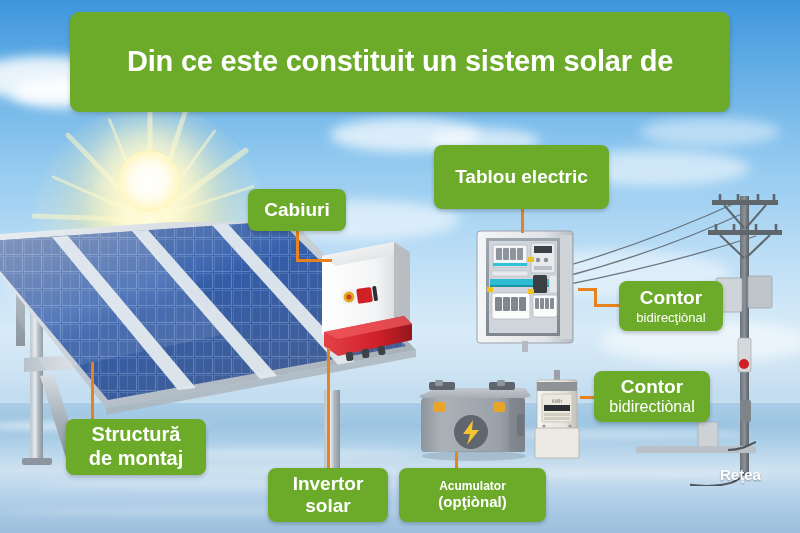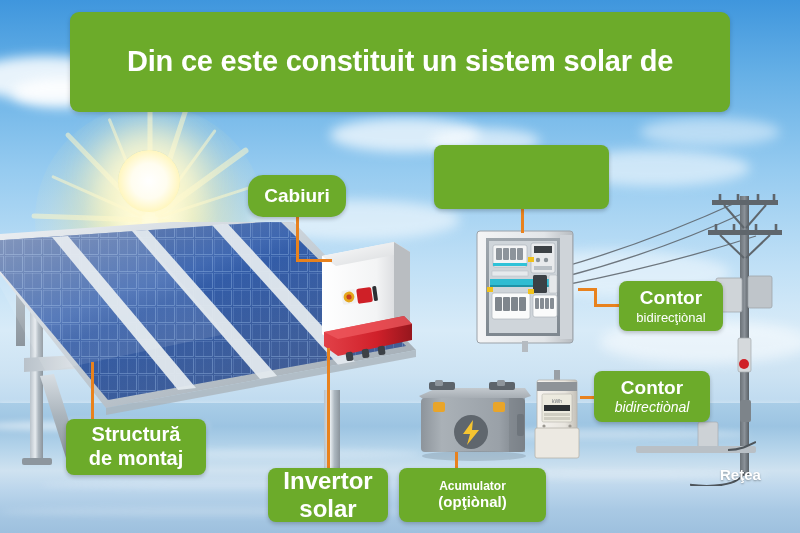--- a/index.html
+++ b/index.html
@@ -104,30 +104,30 @@
     flex-direction: column;
     align-items: center;
     justify-content: center;
     line-height: 1.18;
     z-index: 40;
   }
   .label .l1 { font-weight: bold; }
   .label .l2 { font-weight: bold; }
   .label.sub .l2 { font-weight: normal; }
 
-  #label-cabiuri { left: 248px; top: 175px; width: 98px; height: 42px; font-size: 19px; border-radius: 15px; }
+  #label-cabiuri { left: 248px; top: 189px; width: 98px; height: 42px; font-size: 19px; }
   #label-tablou  { left: 434px; top: 145px; width: 175px; height: 64px; font-size: 19px; }
   #label-contor1 { left: 619px; top: 281px; width: 104px; height: 50px; }
   #label-contor1 .l1 { font-size: 19px; }
   #label-contor1 .l2 { font-size: 13px; }
   #label-contor2 { left: 594px; top: 371px; width: 116px; height: 51px; }
   #label-contor2 .l1 { font-size: 19px; }
-  #label-contor2 .l2 { font-size: 14px; font-style: italic; }
+  #label-contor2 .l2 { font-size: 16px; }
   #label-structura { left: 66px; top: 419px; width: 140px; height: 56px; font-size: 20px; }
-  #label-invertor { left: 268px; top: 468px; width: 120px; height: 54px; font-size: 24px; }
+  #label-invertor { left: 268px; top: 468px; width: 120px; height: 54px; font-size: 19px; }
   #label-acumulator { left: 399px; top: 468px; width: 147px; height: 54px; }
   #label-acumulator .l1 { font-size: 12px; }
   #label-acumulator .l2 { font-size: 15px; font-weight: bold; }
 
   #label-retea {
     position: absolute;
     left: 720px; top: 466px;
     color: #ffffff;
     font-weight: bold;
     font-size: 15px;
@@ -575,20 +575,21 @@
     <div id="title-text">
       <span>Din ce este constituit un sistem solar de</span><br>
     </div>
   </div>
 
   <div class="label" id="label-cabiuri">
     <span class="l1">Cabiuri</span>
   </div>
 
   <div class="label" id="label-tablou">
+    <span class="l1">Tablou electric</span>
   </div>
 
   <div class="label sub" id="label-contor1">
     <span class="l1">Contor</span>
     <span class="l2">bidirecţiònal</span>
   </div>
 
   <div class="label sub" id="label-contor2">
     <span class="l1">Contor</span>
     <span class="l2">bidirectiònal</span>

